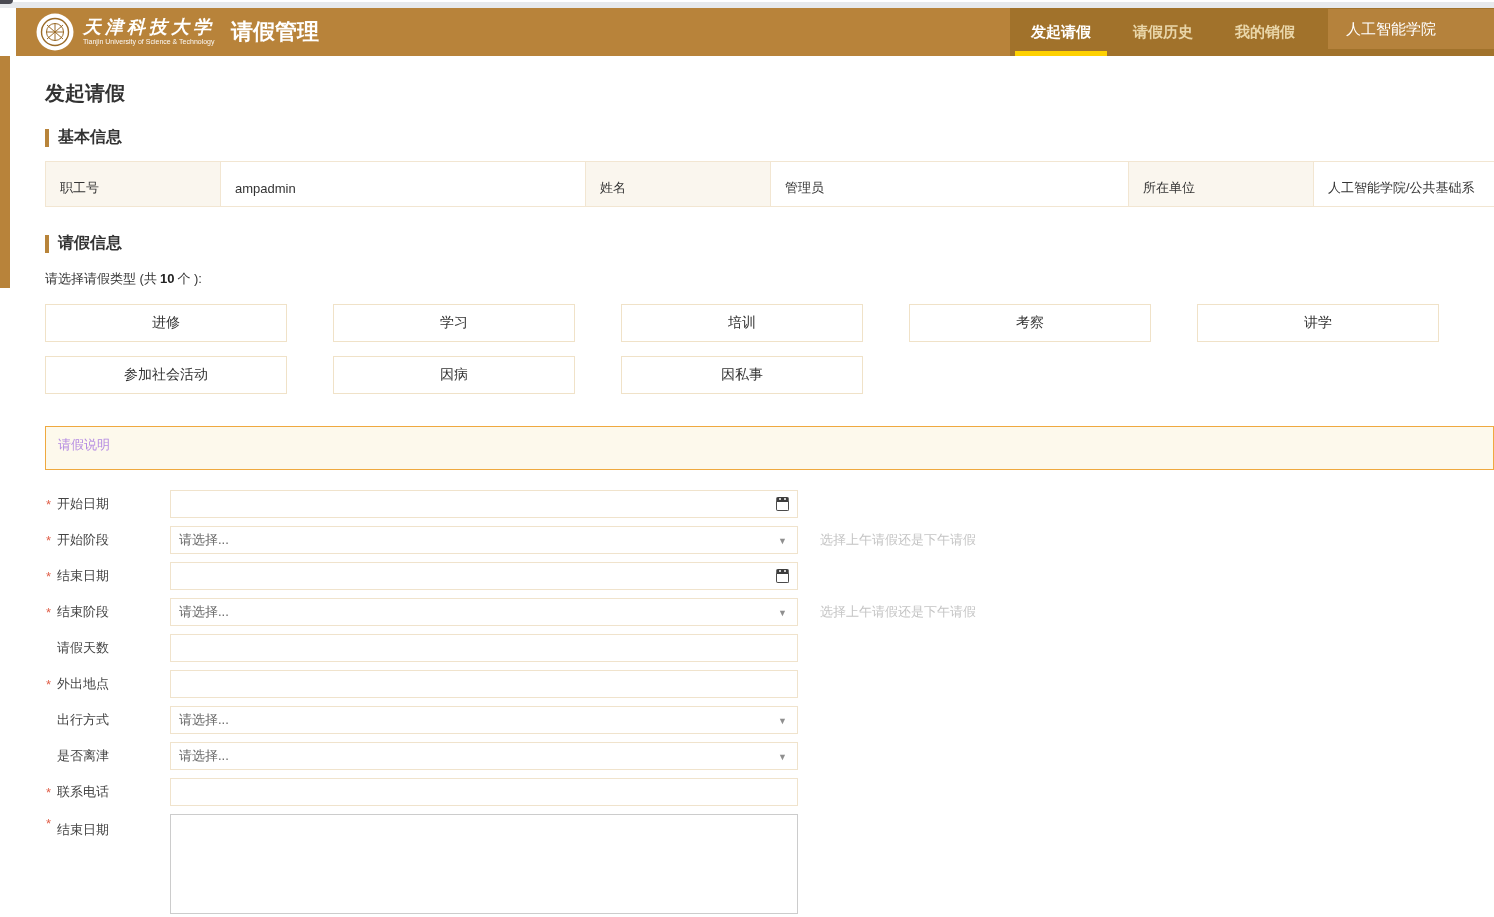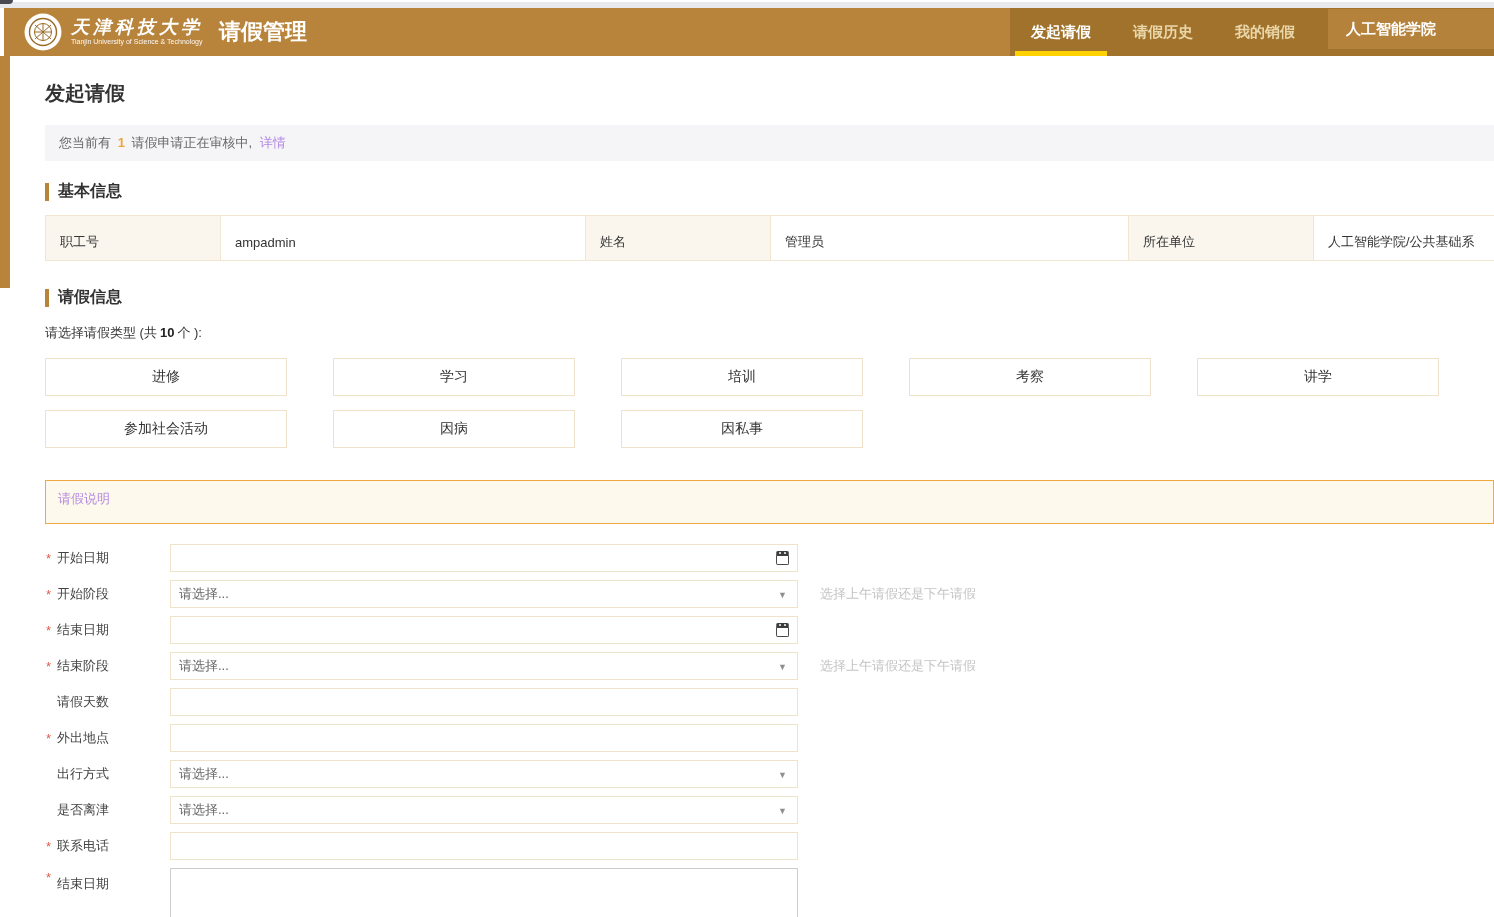--- a/index.html
+++ b/index.html
@@ -7,34 +7,34 @@
     width:1494px;height:917px;overflow:hidden;position:relative;
     background:#ffffff;
     font-family:"Liberation Sans","DejaVu Sans",sans-serif;
     font-size:13px;color:#333;
   }
   
   .top-strip{position:absolute;top:0;left:0;right:0;height:8px;
     background:linear-gradient(#ffffff 0 2px,#e7e9ec 2px 100%);}
   .top-strip .corner{position:absolute;left:0;top:0;width:13px;height:4px;background:#4a4a52;border-radius:0 0 8px 0;}
   
-  header{position:absolute;top:8px;left:4px;right:0;height:48px;background:#b8833a;display:flex;align-items:center;}
+  header{position:absolute;top:8px;left:16px;right:0;height:48px;background:#b8833a;display:flex;align-items:center;}
   .brand{display:flex;align-items:center;padding-left:20px;}
   .logo{width:38px;height:38px;flex:0 0 auto;}
   .uni{margin-left:9px;color:#fff;line-height:1.1;}
   .uni-cn{font-family:"Liberation Serif","DejaVu Serif",serif;font-style:italic;font-weight:bold;font-size:18px;letter-spacing:4px;white-space:nowrap;}
   .uni-en{font-size:7px;opacity:.95;white-space:nowrap;}
   .app-title{margin-left:16px;font-size:22px;font-weight:bold;color:#fff;white-space:nowrap;}
   nav{margin-left:auto;display:flex;height:100%;background:#a1722b;align-items:stretch;}
   .tabs{display:flex;align-items:stretch;}
   .tab{padding:0 21px;display:flex;align-items:center;color:#e9d6a9;font-size:15px;font-weight:bold;position:relative;cursor:pointer;white-space:nowrap;}
   .tab.active{color:#ffffff;}
   .tab.active::after{content:'';position:absolute;left:5px;right:5px;bottom:0;height:5px;background:#fed100;}
   .user-box{background:#b5823c;color:#fff;font-size:15px;display:flex;align-items:center;
-    padding:0 18px;margin:1px 0 7px 12px;min-width:130px;white-space:nowrap;cursor:pointer;font-weight:bold;}
+    padding:0 18px;margin:1px 0 7px 12px;min-width:130px;white-space:nowrap;cursor:pointer;}
   
   .left-strip{position:absolute;left:0;top:56px;width:10px;height:232px;background:#b8833a;}
   
   main{position:absolute;top:56px;left:0;right:0;bottom:0;padding-left:45px;}
   h1{margin:24px 0 0 0;font-size:20px;font-weight:bold;color:#333;}
   .notice{margin-top:18px;height:36px;line-height:36px;background:#f5f5f8;color:#666;padding-left:14px;}
   .notice .count{color:#eda43c;font-weight:bold;margin:0 3px;}
   .notice .link{color:#b48ae2;margin-left:4px;cursor:pointer;text-decoration:none;}
   .sec{display:flex;align-items:center;margin-top:20px;font-size:16px;font-weight:bold;color:#333;}
   .sec .bar{width:4px;height:18px;background:#b8843a;margin-right:9px;}
@@ -109,26 +109,20 @@
       </div>
     <div class="user-box">人工智能学院</div>
   </nav>
 </header>
 
 <div class="left-strip"></div>
 
 <main>
   <h1>发起请假</h1>
 
-  <div class="notice">
-    <span>您当前有</span>
-    <span class="count">1</span>
-    <span>请假申请正在审核中,</span>
-    <a class="link">详情</a>
-  </div>
 
   <div class="sec">
     <span class="bar"></span>
     <span>基本信息</span>
   </div>
 
   <table class="info">
     <tbody>
         <tr id="info-row">
           <td class="lbl" style="width: 160px;">职工号</td>

